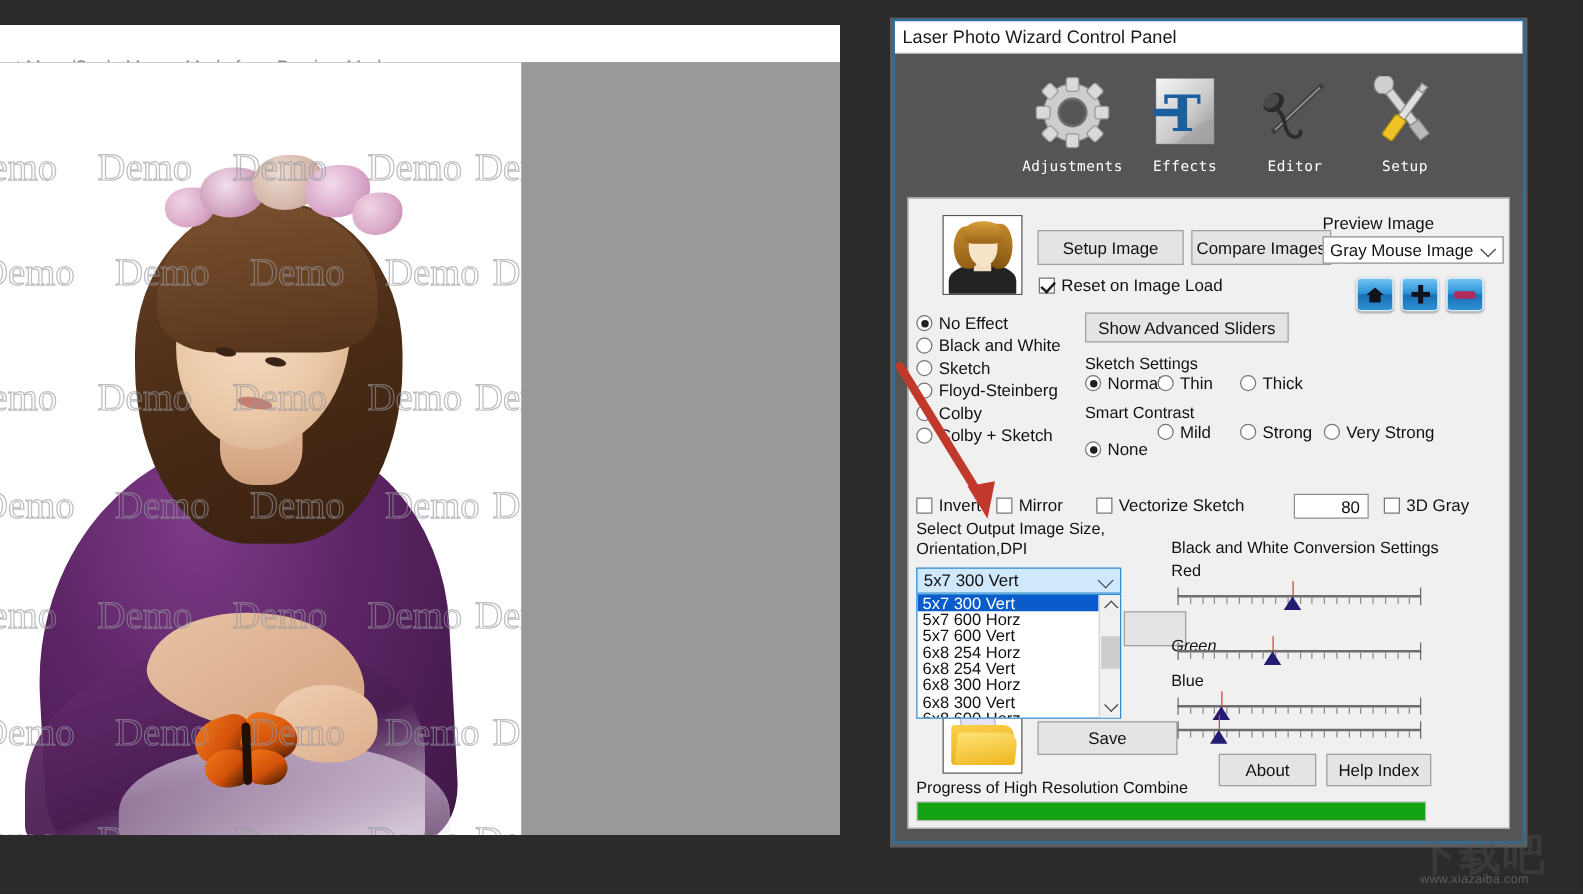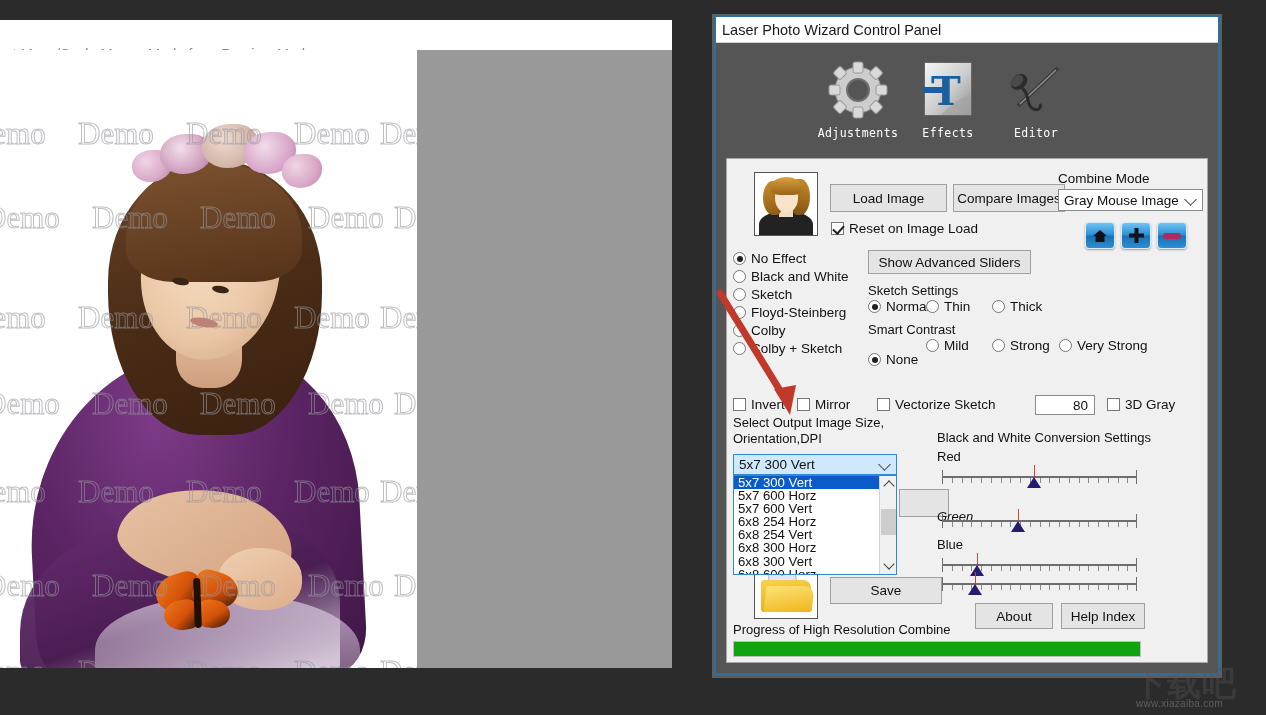--- a/index.html
+++ b/index.html
@@ -286,43 +286,60 @@
             <line x1="12" y1="44" x2="52" y2="6" stroke="#3d3d3d" stroke-width="4"></line>
             <line x1="14" y1="42" x2="50" y2="8" stroke="#8f8f8f" stroke-width="1.4"></line>
             <ellipse cx="13" cy="20" rx="9" ry="7" fill="#2b2b2b" transform="rotate(-40 13 20)"></ellipse>
             <ellipse cx="11" cy="19" rx="7" ry="5" fill="#4a4a4a" transform="rotate(-40 11 19)"></ellipse>
             <path d="M16 26 C24 32 20 42 26 46 C31 50 36 46 34 42" stroke="#2b2b2b" stroke-width="3" fill="none"></path>
           </svg>
         </div>
         <div class="tb-lbl">Editor</div>
       </div>
 
+      <div class="tb-item" style="left:364px;">
+        <div class="tb-ico">
+          <svg width="62" height="58" viewBox="0 0 62 58">
+            <g transform="rotate(-38 31 29)">
+              <rect x="28" y="4" width="7" height="36" fill="#d8d8d8" stroke="#8a8a8a"></rect>
+              <path d="M24 4 a8 8 0 1 1 15 0 l-4 4 h-7 z" fill="#cfcfcf" stroke="#8a8a8a"></path>
+              <rect x="27" y="40" width="9" height="14" fill="#b9b9b9" stroke="#8a8a8a"></rect>
+            </g>
+            <g transform="rotate(36 31 29)">
+              <rect x="28" y="6" width="6" height="30" fill="#e0e0e0" stroke="#8a8a8a"></rect>
+              <rect x="26" y="34" width="10" height="20" rx="2" fill="#efc327" stroke="#a88a10"></rect>
+              <polygon points="28,2 34,2 33,8 29,8" fill="#cfcfcf" stroke="#8a8a8a"></polygon>
+            </g>
+          </svg>
+        </div>
+        <div class="tb-lbl">Setup</div>
+      </div>
     </div>
 
     <div class="content">
 
       <div class="thumb">
         <div class="av-bg"></div>
         <div class="av-shoulder"></div>
         <div class="av-neck"></div>
         <div class="av-hairL"></div>
         <div class="av-hairR"></div>
         <div class="av-face"></div>
         <div class="av-hairT"></div>
       </div>
 
-      <div class="btn" style="left:103px;top:25px;width:115px;height:26px;">Load Image</div>
+      <div class="btn" style="left:103px;top:25px;width:115px;height:26px;">Setup Image</div>
       <div class="btn" style="left:226px;top:25px;width:110px;height:26px;">Compare Images</div>
 
       <div class="checkbox on" style="left:104px;top:62px;">
         <span class="box"></span>
         <span>Reset on Image Load</span>
       </div>
 
-      <div class="lbl" style="left:331px;top:12px;">Combine Mode</div>
+      <div class="lbl" style="left:331px;top:12px;">Preview Image</div>
       <div class="combo" style="left:331px;top:30px;width:145px;height:22px;">
         <span>Gray Mouse Image</span>
         <span class="chev"></span>
       </div>
 
       <div class="bluebtn" style="left:358px;top:63px;">
         <svg width="16" height="14" viewBox="0 0 16 14">
           <polygon points="8,1 15,7 12.5,7 12.5,13 3.5,13 3.5,7 1,7" fill="#10131c"></polygon>
         </svg>
       </div>

